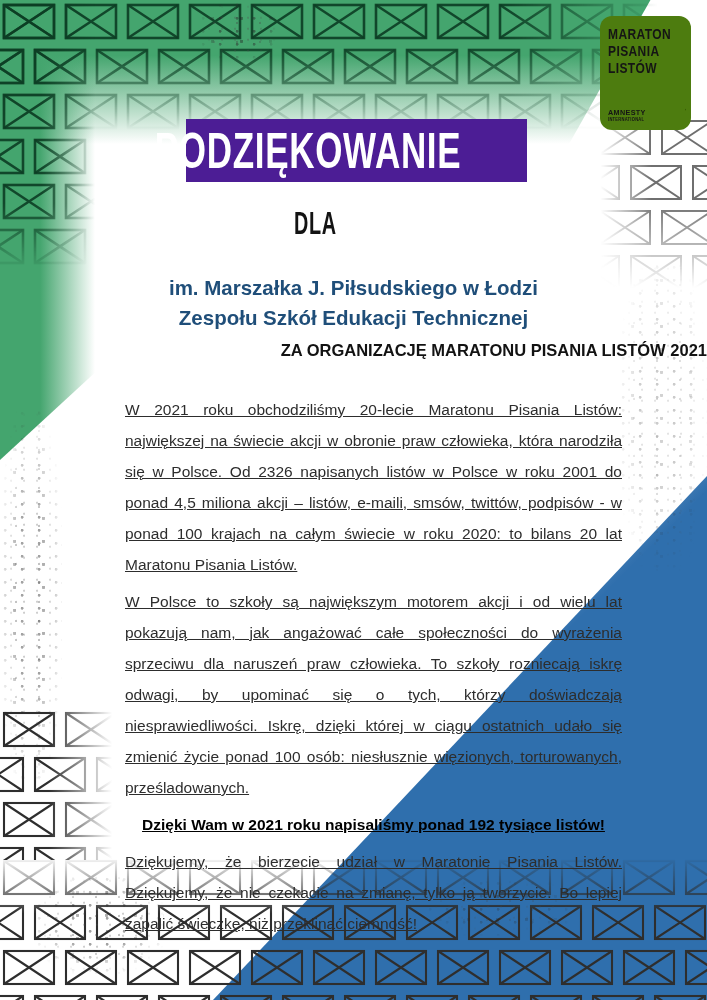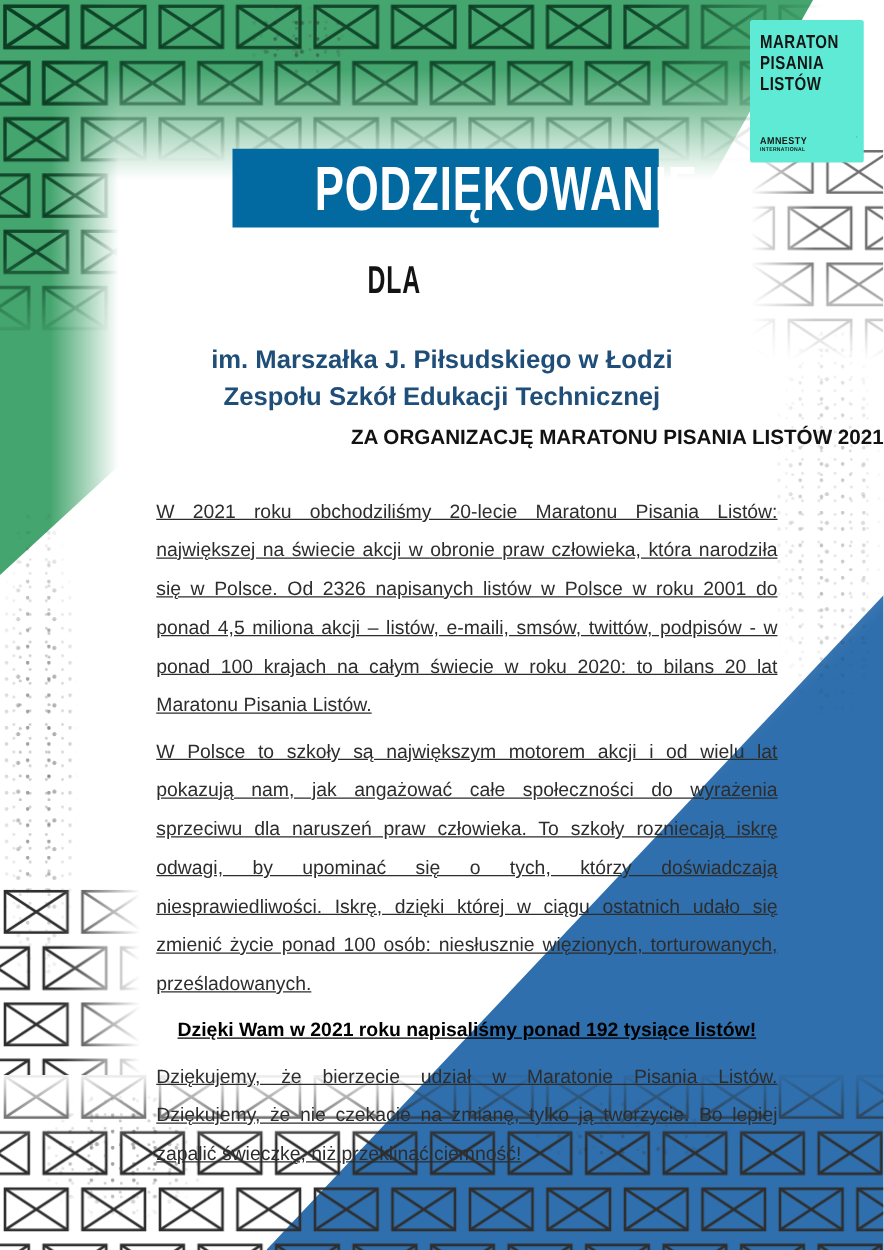--- a/index.html
+++ b/index.html
@@ -78,35 +78,35 @@
   }
   .sp-left    { left:0;   top:408px; width:62px;  height:380px; }
   .sp-right   { left:618px; top:262px; width:89px; height:310px; opacity:.45; }
   .sp-topband { left:198px; top:0;    width:82px;  height:62px;  opacity:.9; }
   .sp-botleft { left:34px;  top:874px; width:130px; height:100px; }
   .sp-botmid  { left:425px; top:878px; width:150px; height:58px; opacity:.5; }
 
   
   .logo {
     position:absolute; left:600px; top:16px; width:91px; height:114px;
-    background:#5eead4; z-index:6; padding:9px 6px 7px 8px; border-radius:2px;
+    background:#4d7c0f; z-index:6; padding:9px 6px 7px 8px; border-radius:12px;
   }
   .logo-line {
     font-size:15px; font-weight:bold; color:#151515; line-height:17px;
     transform:scaleX(.8); transform-origin:left center; white-space:nowrap;
     letter-spacing:.5px;
   }
   .logo-bottom { position:absolute; left:8px; right:5px; bottom:8px; display:flex; align-items:flex-end; justify-content:center;gap:35px; }
   .logo-org-1 { font-size:8px; font-weight:bold; color:#151515; letter-spacing:.4px; transform:scaleX(.9); transform-origin:left; }
   .logo-org-2 { font-size:4.5px; font-weight:bold; color:#151515; letter-spacing:.3px; transform:scaleX(.9); transform-origin:left; }
 
   
   .banner {
     position:absolute; left:186px; top:119px; width:341px; height:63px;
-    background:#0369a1; display:flex; align-items:center; justify-content:flex-start; z-index:5;
+    background:#4c1d95; display:flex; align-items:center; justify-content:flex-end; z-index:5;
   }
   .cond { display:inline-block; white-space:nowrap; }
   .banner .cond {
     font-size:50px; font-weight:bold; color:#ffffff; letter-spacing:1px;
     transform:scaleX(.70);
   }
   .dla { position:absolute; left:0; top:206px; width:631px; text-align:center; z-index:5; }
   .dla .cond { font-size:31px; font-weight:bold; color:#131313; letter-spacing:1px; transform:scaleX(.64); }
 
   .recipient {

